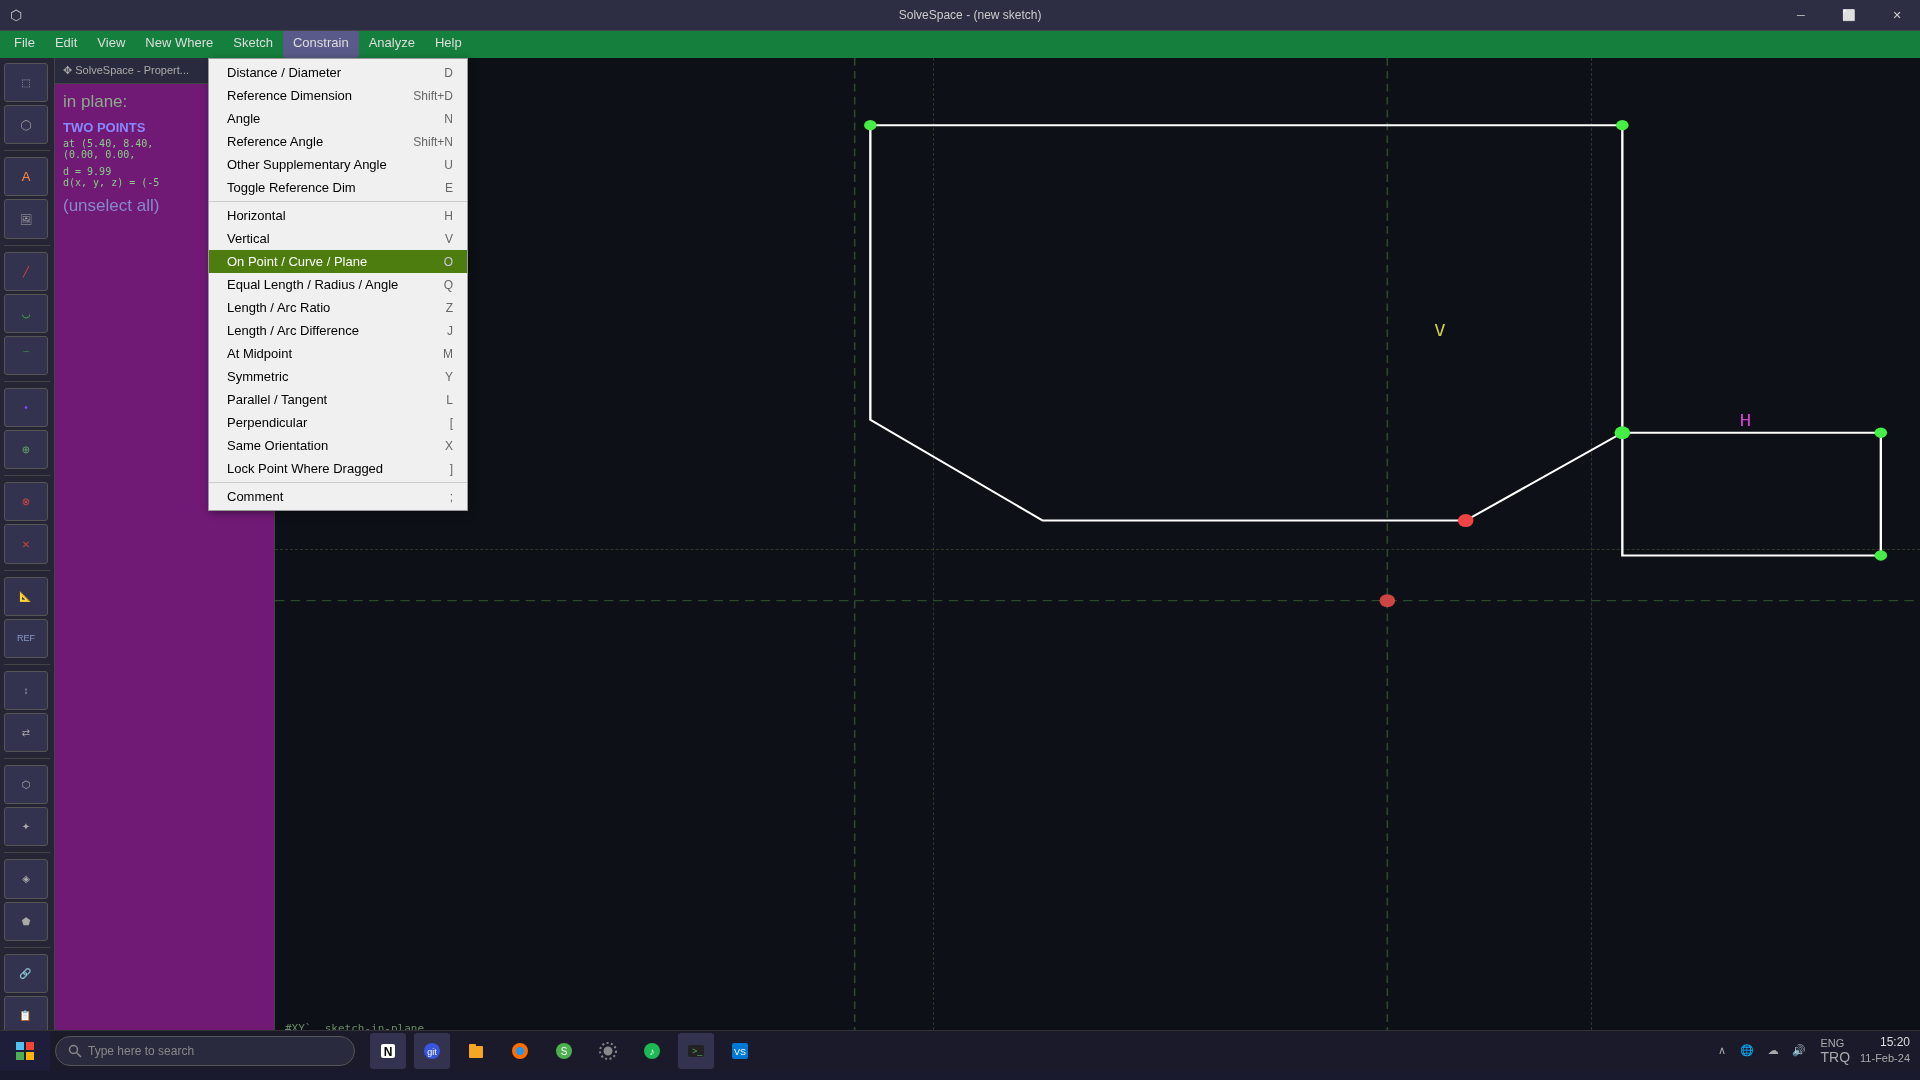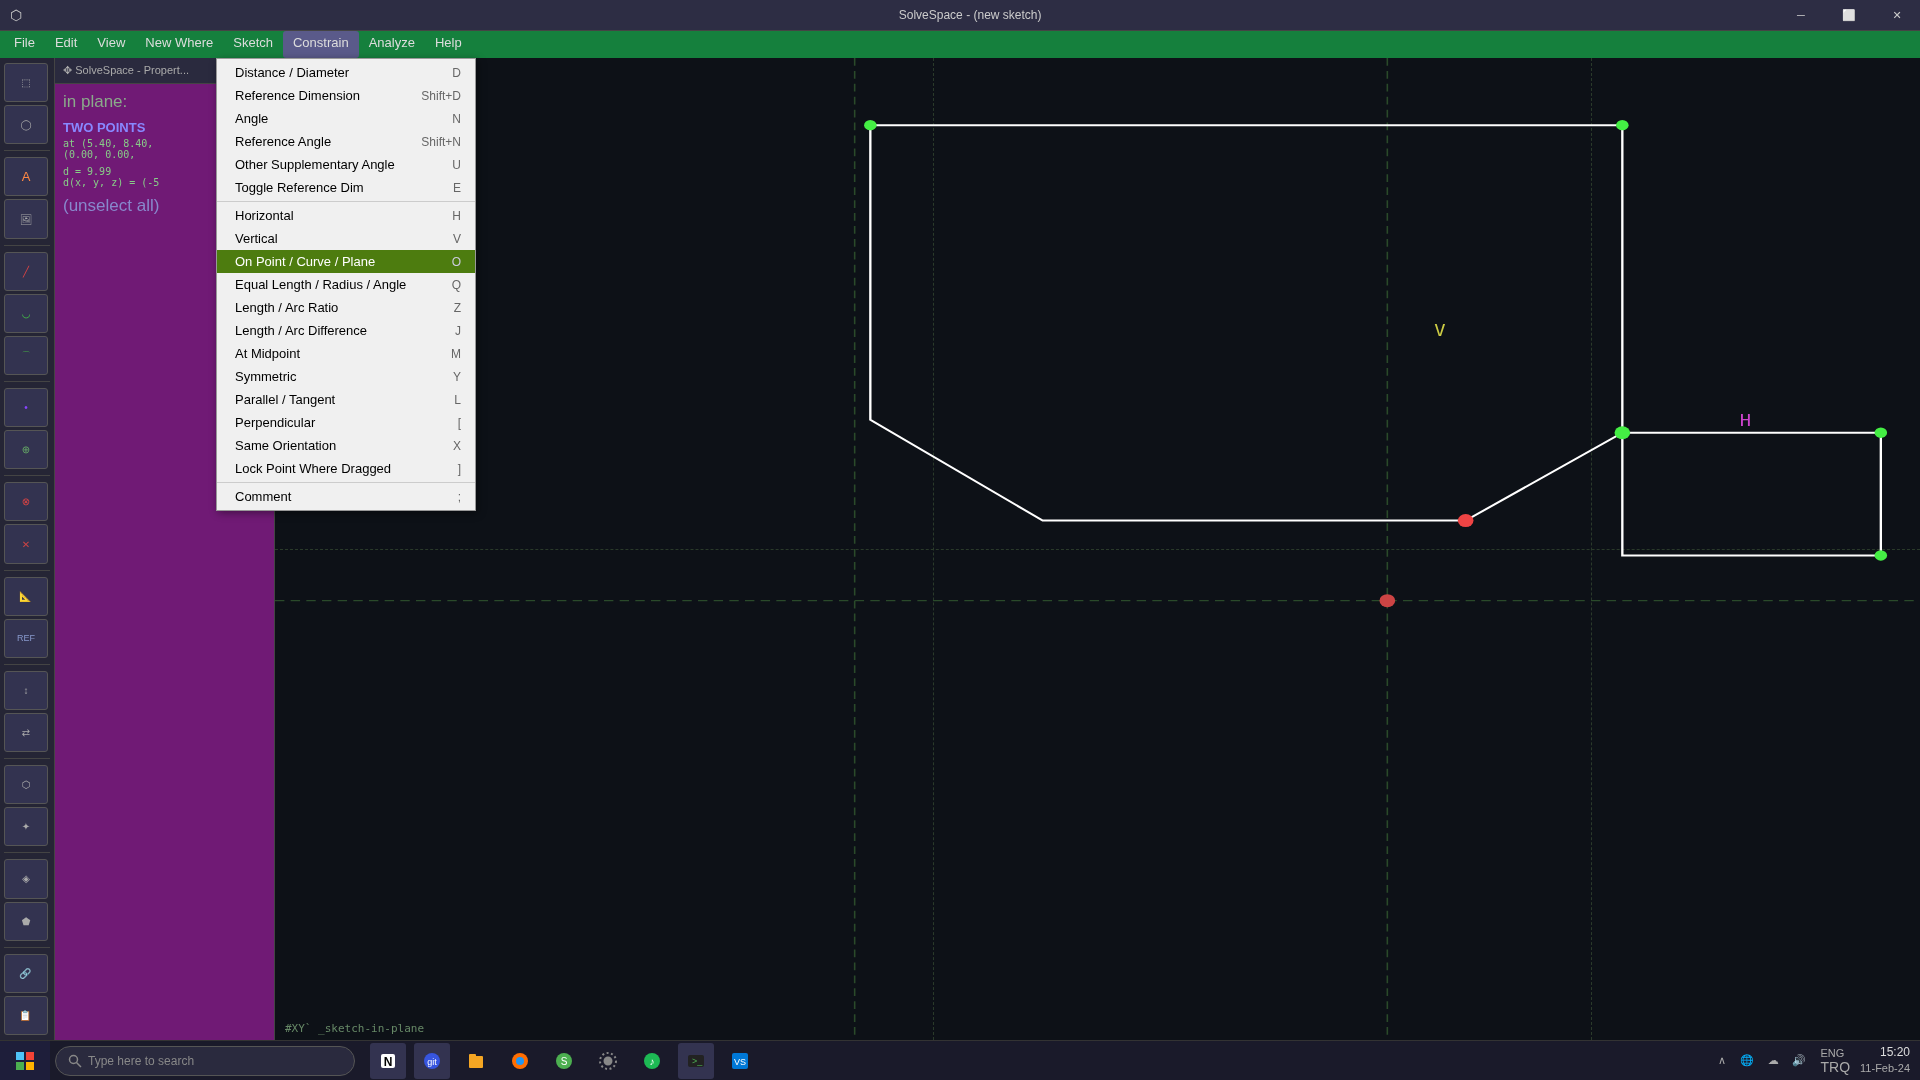--- a/index.html
+++ b/index.html
@@ -67,37 +67,37 @@
     }
 
     
     #canvas-footer {
       position: absolute; bottom: 5px; left: 10px; color: #668866; font-size: 11px;
       font-family: monospace;
     }
 
     
     #constrain-menu {
-      position: absolute; top: 58px; left: 216px; width: 260px;
+      position: absolute; top: 58px; left: 208px; width: 260px;
       background: #f0f0f0; border: 1px solid #999; box-shadow: 2px 2px 8px rgba(0,0,0,0.4);
       z-index: 1000; font-size: 13px; color: #000; padding: 2px 0;
     }
     .menu-entry {
       display: flex; justify-content: space-between; align-items: center;
       padding: 4px 14px 4px 18px; cursor: pointer; white-space: nowrap;
     }
     .menu-entry.highlighted { background: #4d7c0f; color: #fff; }
     .menu-entry .shortcut { color: #666; font-size: 12px; }
     .menu-entry.highlighted .shortcut { color: #ccd; }
     .menu-sep { height: 1px; background: #ccc; margin: 2px 0; }
 
     
     #taskbar {
       width: 100%; height: 40px; background: #1a1a2a; border-top: 1px solid #333;
-      display: flex; align-items: center; position: absolute; bottom: 0;
+      display: flex; align-items: center; position: absolute; bottom: 10px;
     }
     #start-btn {
       width: 50px; height: 40px; display: flex; align-items: center; justify-content: center;
       background: #1e1e3a; cursor: pointer;
     }
     #search-bar {
       width: 300px; height: 30px; background: #2a2a3e; border: 1px solid #555;
       border-radius: 15px; display: flex; align-items: center; padding: 0 12px;
       color: #888; font-size: 12px; margin: 0 5px;
     }

